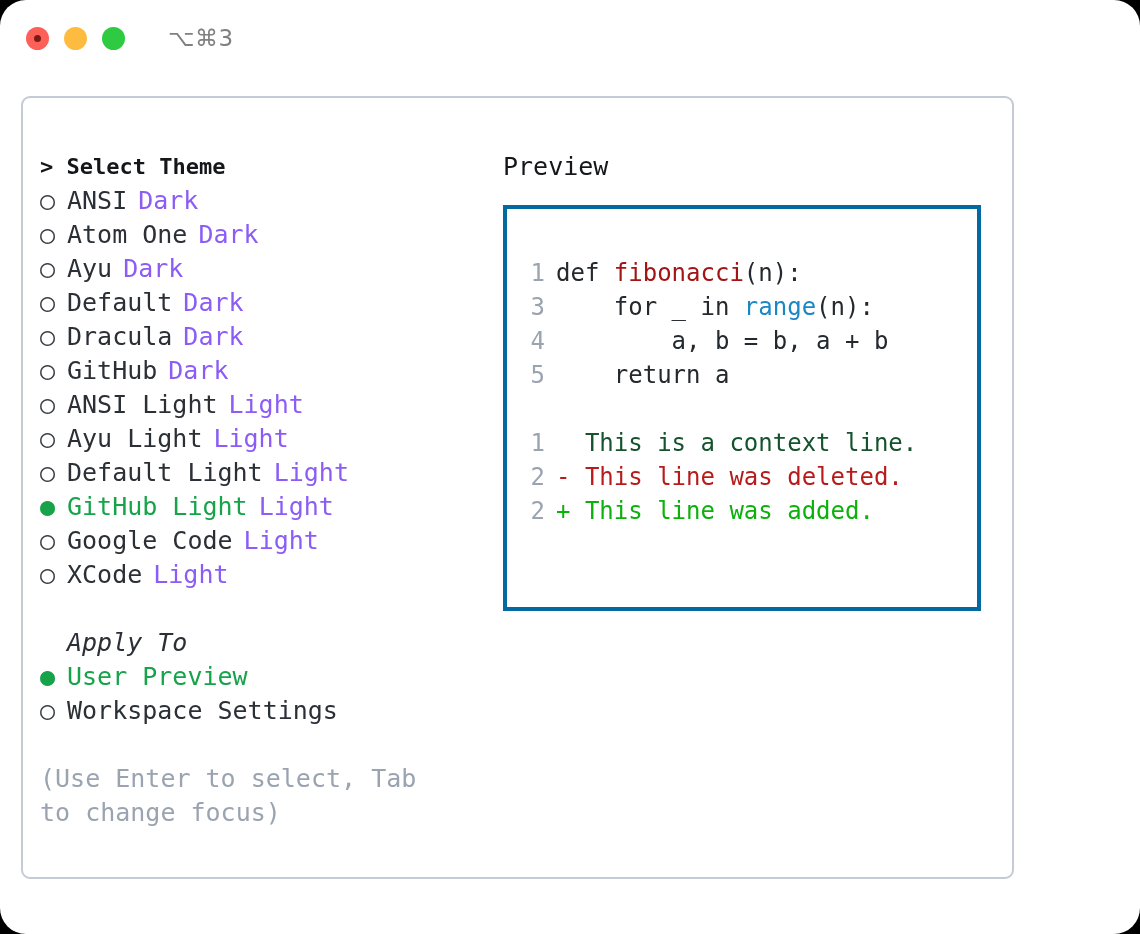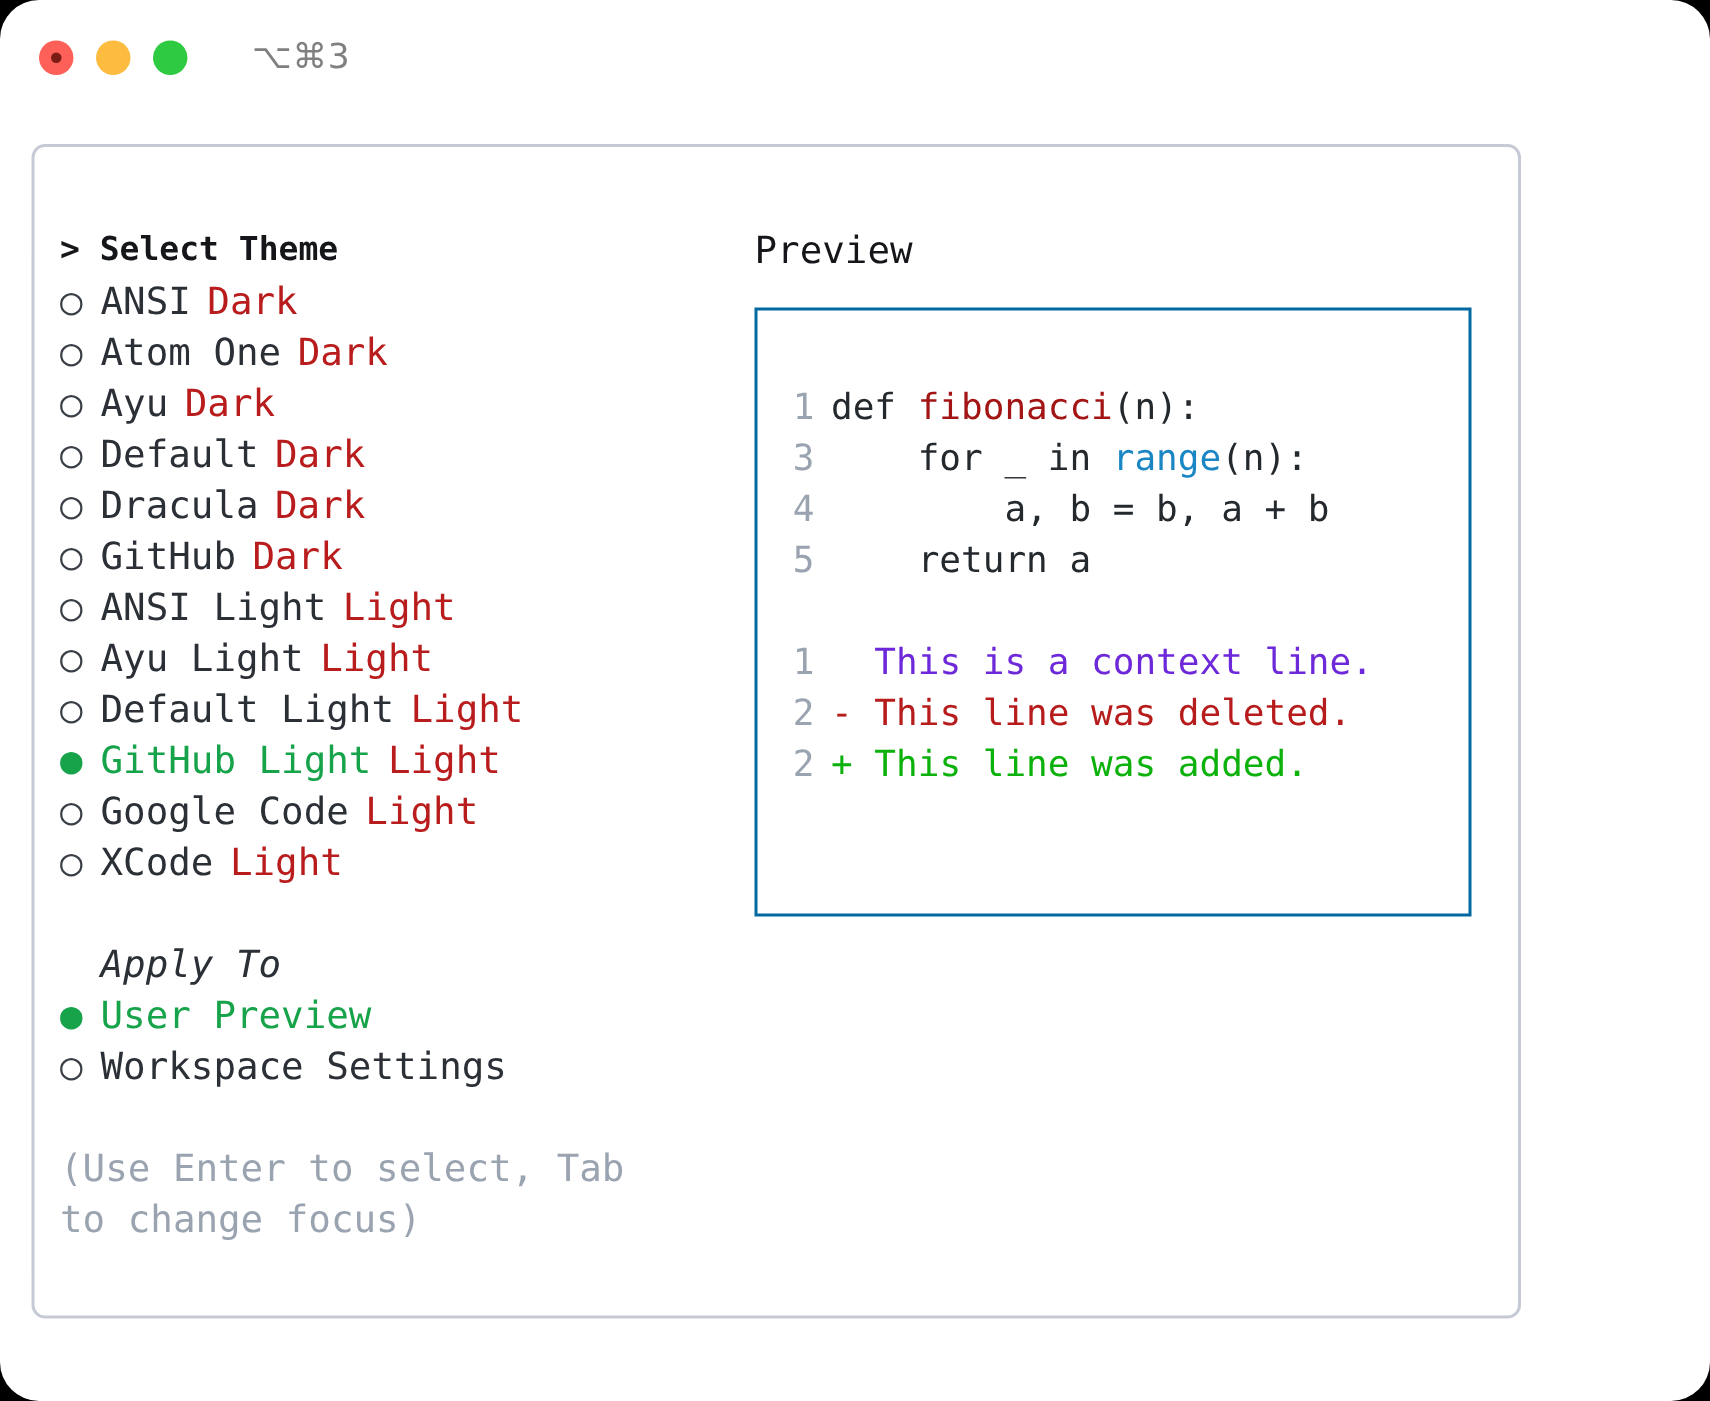--- a/index.html
+++ b/index.html
@@ -111,21 +111,21 @@
   }
   .marker {
     width: 27px;
     flex: none;
     color: #3a3f47;
   }
   .marker.sel { color: #16a34a; }
   .opt-name { color: #2b2f36; }
   .opt-row.selected .opt-name { color: #16a34a; }
   .opt-tag {
-    color: #b91c1c;
+    color: #8b5cf6;
     margin-left: 11px;
   }
 
   .sub-head {
     font-size: 25px;
     line-height: 34px;
     color: #2b2f36;
     padding-left: 27px;
     white-space: pre;
     font-style: italic;
@@ -145,21 +145,21 @@
     font-size: 25px;
     font-weight: normal;
     color: #14161a;
     line-height: 34px;
     margin-bottom: 21px;
     white-space: pre;
   }
   .code-box {
     width: 478px;
     height: 406px;
-    border: 2px solid #0369a1;
+    border: 4px solid #0369a1;
     box-sizing: border-box;
     padding: 47px 0 0 14px;
     background: #ffffff;
   }
   .code-line {
     font-size: 24px;
     line-height: 34px;
     white-space: pre;
     color: #24292e;
   }
@@ -167,21 +167,21 @@
     color: #9aa3b0;
     display: inline-block;
     width: 24px;
     text-align: right;
     margin-right: 11px;
   }
   .tok-fn   { color: #a31515; }
   .tok-num  { color: #0d7377; }
   .tok-call { color: #1b86c4; }
   .tok-plain{ color: #24292e; }
-  .diff-ctx { color: #6d28d9; margin-top: 39px; }
+  .diff-ctx { color: #14532d; margin-top: 39px; }
   .diff-del { color: #b71c1c; }
   .diff-add { color: #0cb10c; }
 </style>
 </head>
 <body>
 
 <div class="window">
 
   <div class="titlebar">
     <div class="lights">

